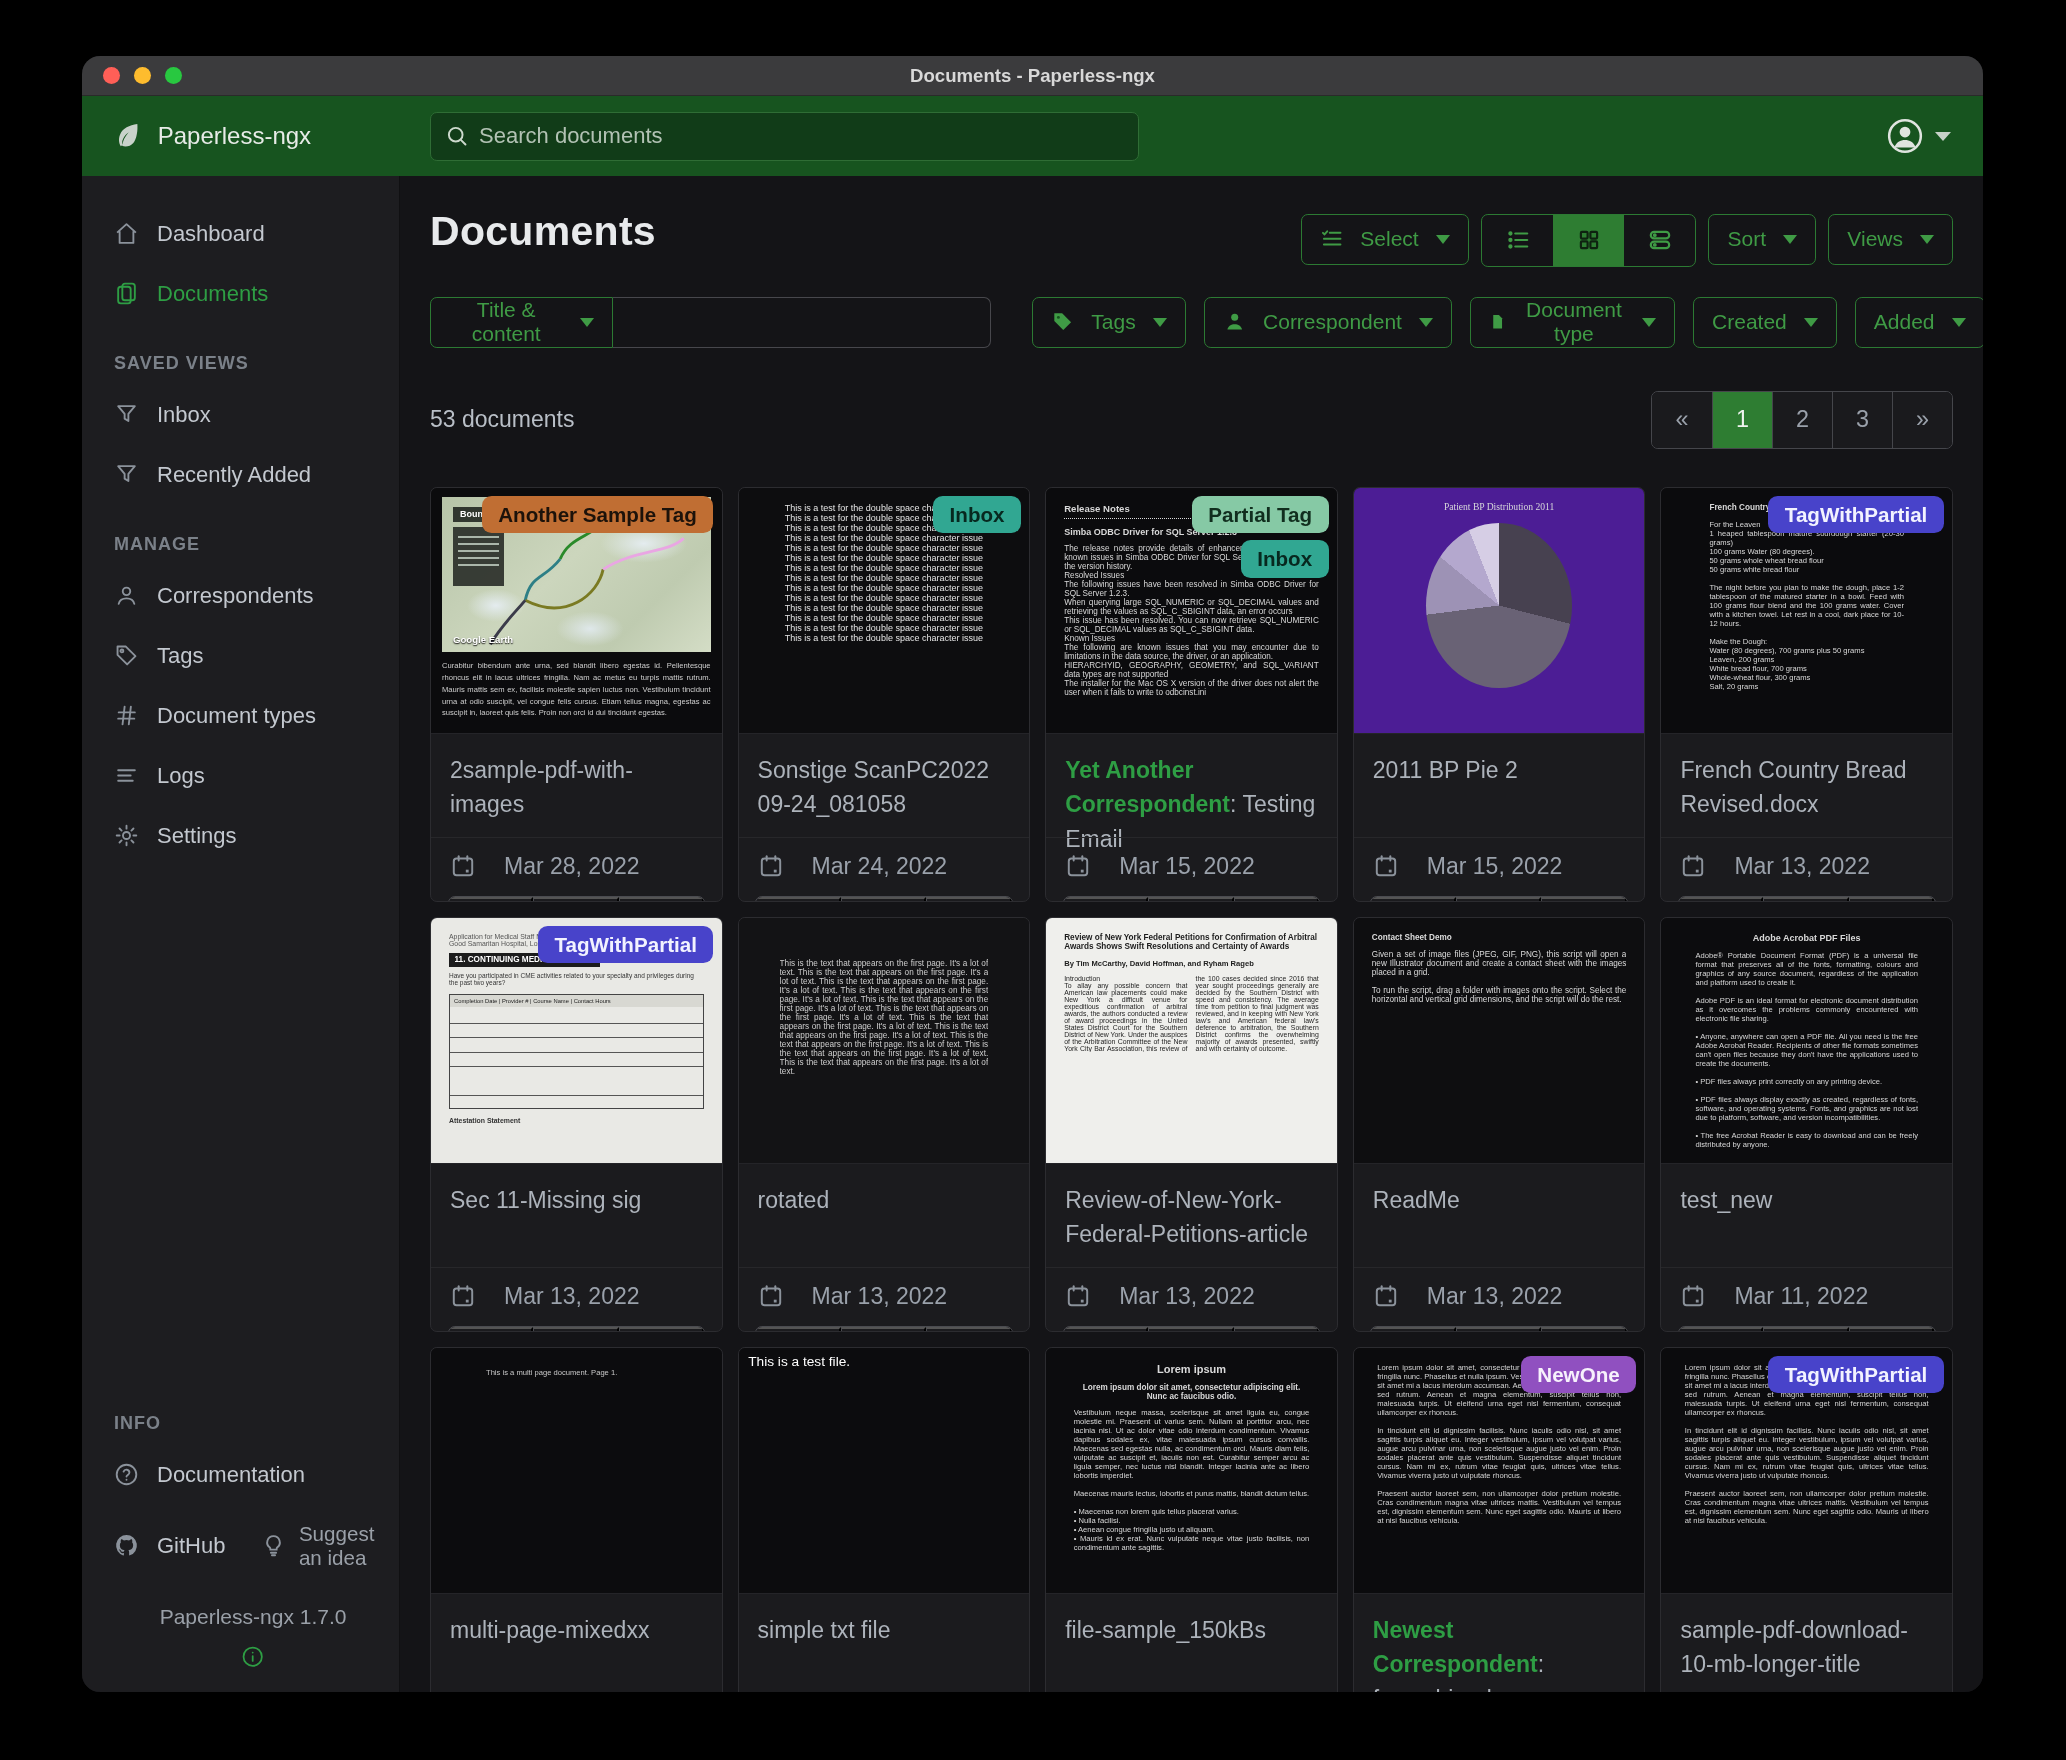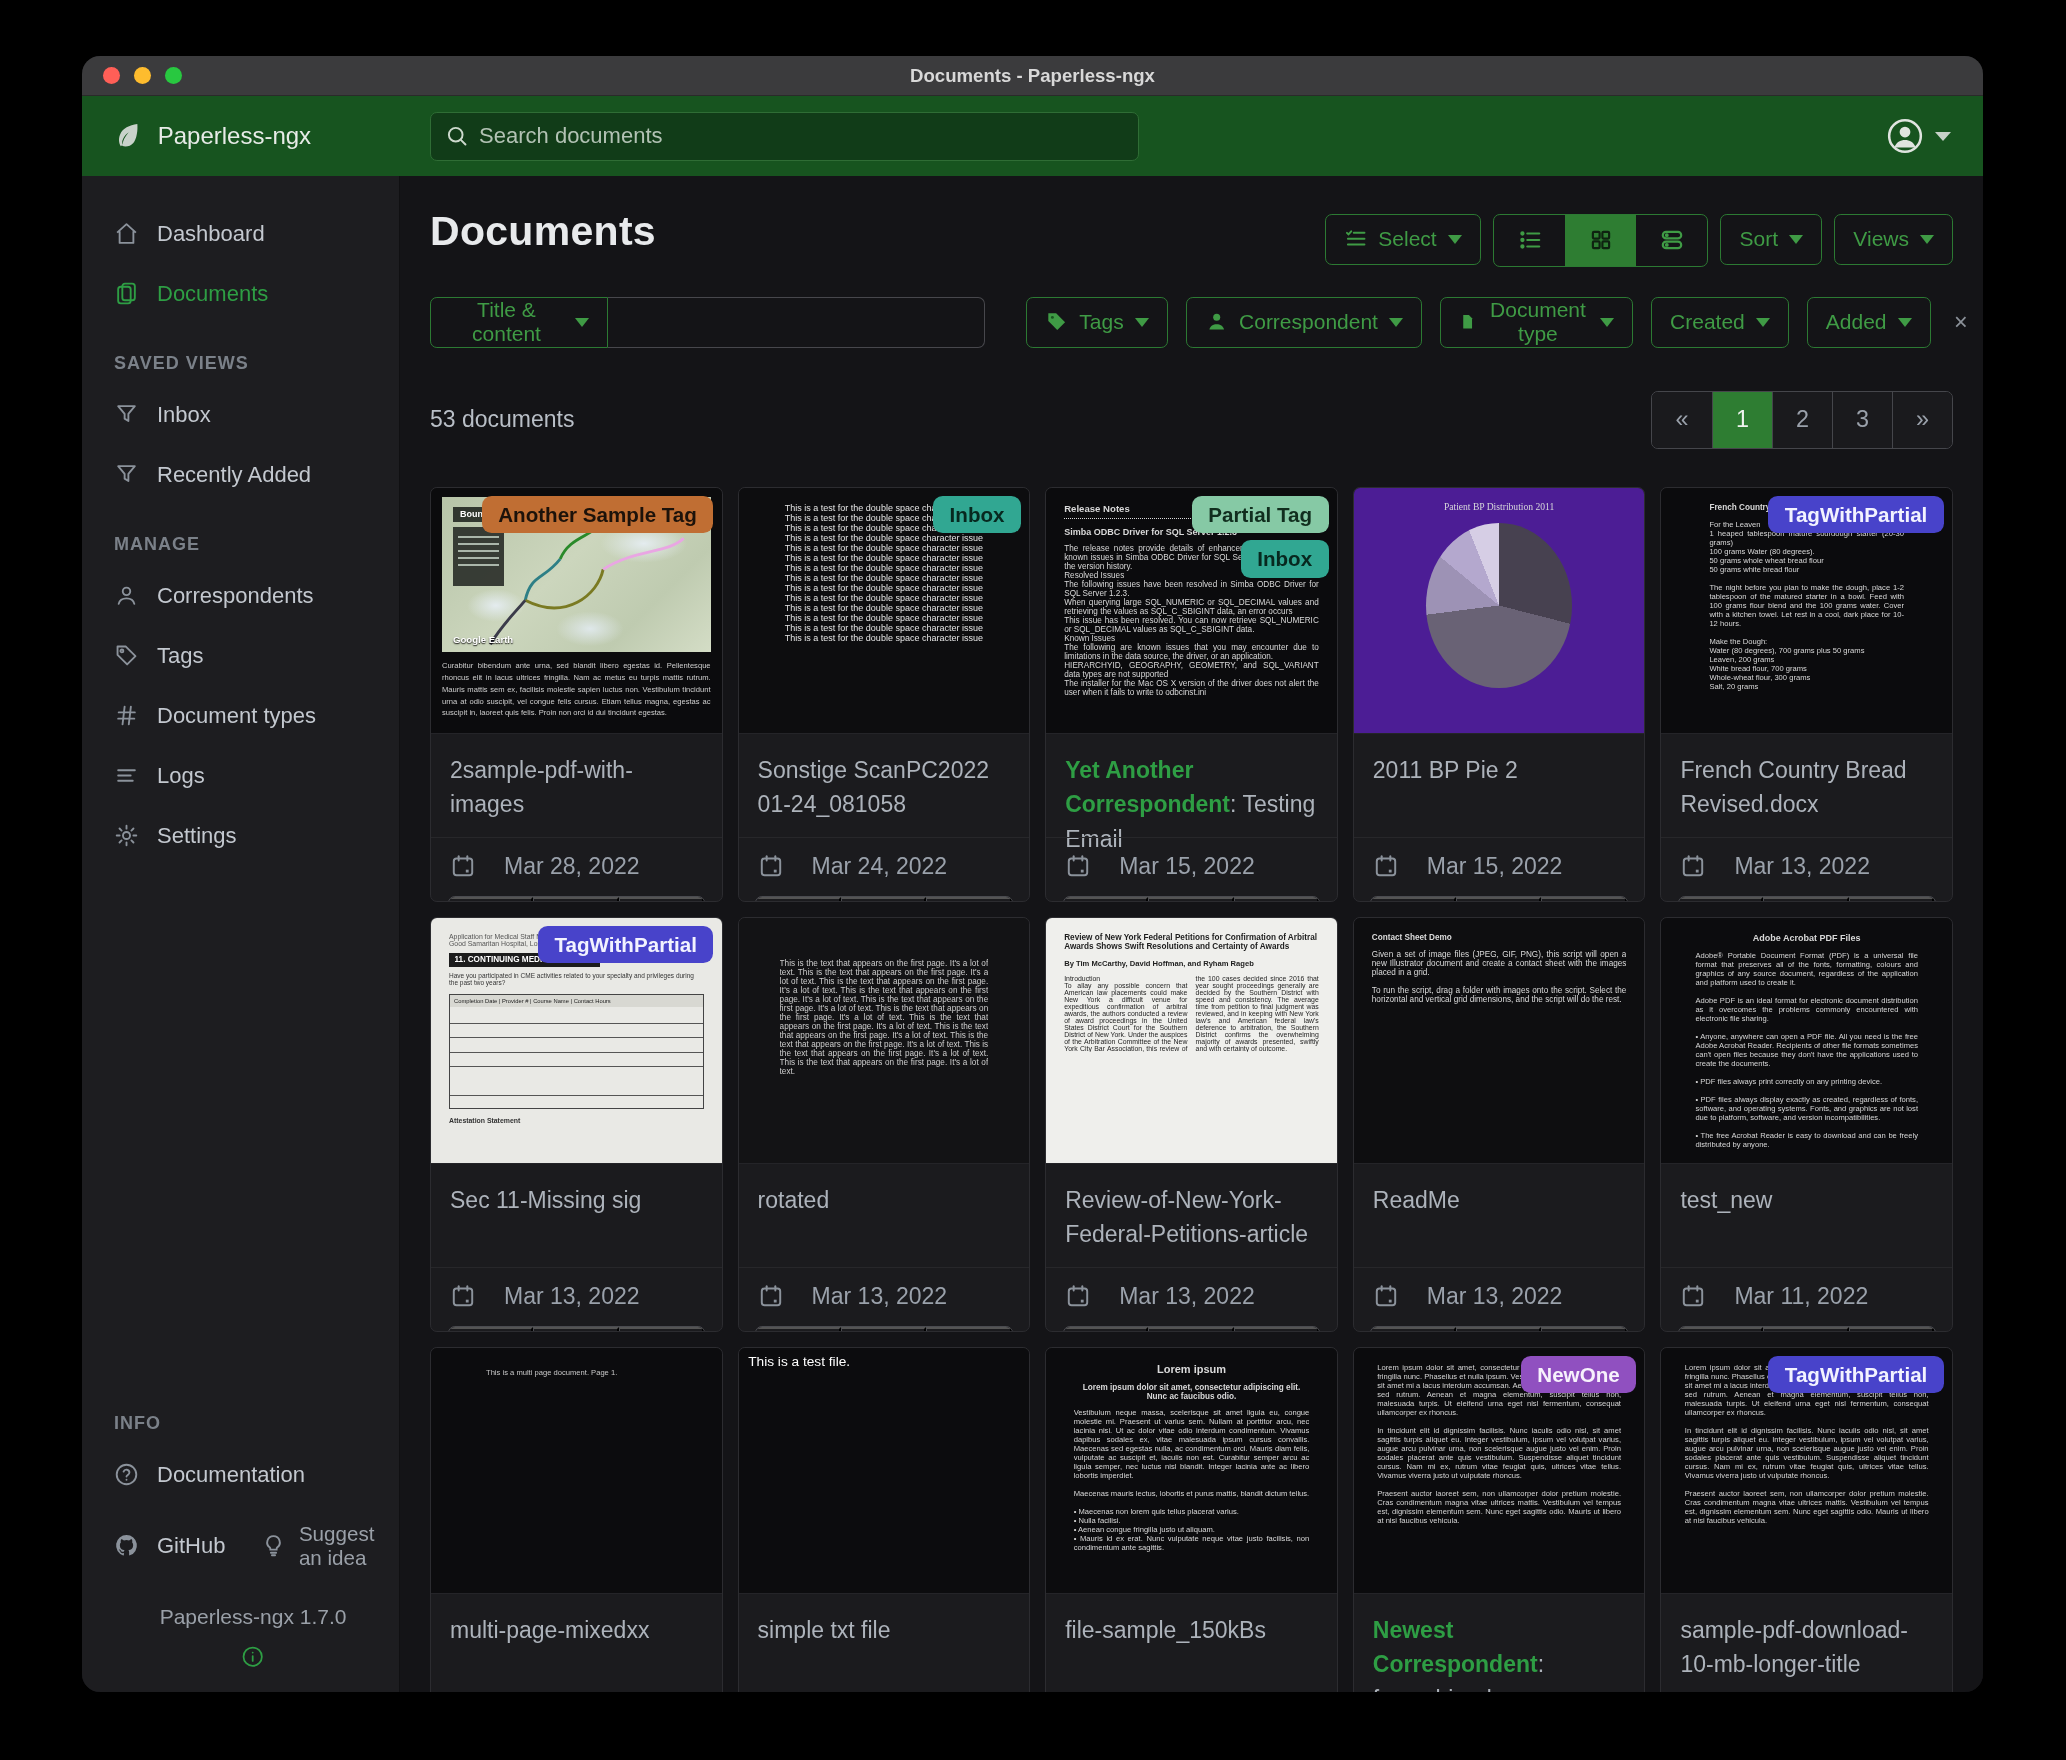--- a/index.html
+++ b/index.html
@@ -41,21 +41,21 @@
   .side-item.dim { color:#9aa0a8; font-size:20.6px; gap:12.4px; padding-left:0; }
   .version-row { display:flex; align-items:center; gap:16.5px; padding:18px 6.9px 23.4px 32px; color:#9aa0a8; font-size:21px;flex-direction:column; }
   .version-row svg { width:23.4px; height:23.4px; color:#2e9e44; }
 
   
   .content { flex:1; background:#141417; padding:0 30px; overflow:hidden; position:relative; }
   .page-head { display:flex; justify-content:space-between; align-items:flex-start; margin-top:32px; }
   h1.page-title { font-size:41px; font-weight:700; color:#e8eaec; letter-spacing:0.3px; }
   .toolbar { display:flex; gap:12.4px; margin-top:5.5px; }
   .btn { height:51px; border:1.4px solid #2c7a33; border-radius:6.9px; background:transparent; color:#3f9b45;
-         display:inline-flex; align-items:center; gap:11px; padding:0 18px; font-size:21px; font-family:inherit; cursor:pointer; }
+         display:inline-flex; align-items:center; gap:17px; padding:0 18px; font-size:21px; font-family:inherit; cursor:pointer; }
   .btn svg { width:23.4px; height:23.4px; }
   .btn .dcaret { width:0;height:0;border-left:7.6px solid transparent;border-right:7.6px solid transparent;border-top:9px solid #3f9b45; }
   .segmented { display:flex; border:1.4px solid #2c7a33; border-radius:6.9px; overflow:hidden; }
   .seg { width:71px; height:51px; display:flex; align-items:center; justify-content:center; color:#3f9b45; cursor:pointer; }
   .seg svg { width:26px; height:26px; }
   .seg.active { background:#2e7d32; color:#0e2210; }
 
   .filter-row { display:flex; align-items:center; margin-top:30px; }
   .field-group { display:flex; }
   .field-btn { border-radius:6.9px 0 0 6.9px; }
@@ -430,21 +430,21 @@
 This is a test for the double space character issue
 This is a test for the double space character issue
 This is a test for the double space character issue
 This is a test for the double space character issue
 This is a test for the double space character issue</div>
   </div>
       <div class="badges">
                 <span class="badge" style="background:#31a792;color:#07281f;">Inbox</span>
               </div>
     </div>
-    <div class="card-title">Sonstige ScanPC2022 01-24_081058</div>
+    <div class="card-title">Sonstige ScanPC2022 09-24_081058</div>
     <div class="card-date">
               <svg viewBox="0 0 24 24" fill="none" stroke="currentColor" stroke-width="1.8" stroke-linecap="round">
                 <rect x="3.5" y="5" width="17" height="15.5" rx="2.5"></rect>
                 <line x1="8" y1="3" x2="8" y2="7"></line>
                 <line x1="16" y1="3" x2="16" y2="7"></line>
                 <rect x="14.6" y="15.4" width="2.6" height="2.6" fill="currentColor" stroke="none"></rect>
               </svg>
               <span>Mar 24, 2022</span>
             </div>
        <div class="card-actions">

